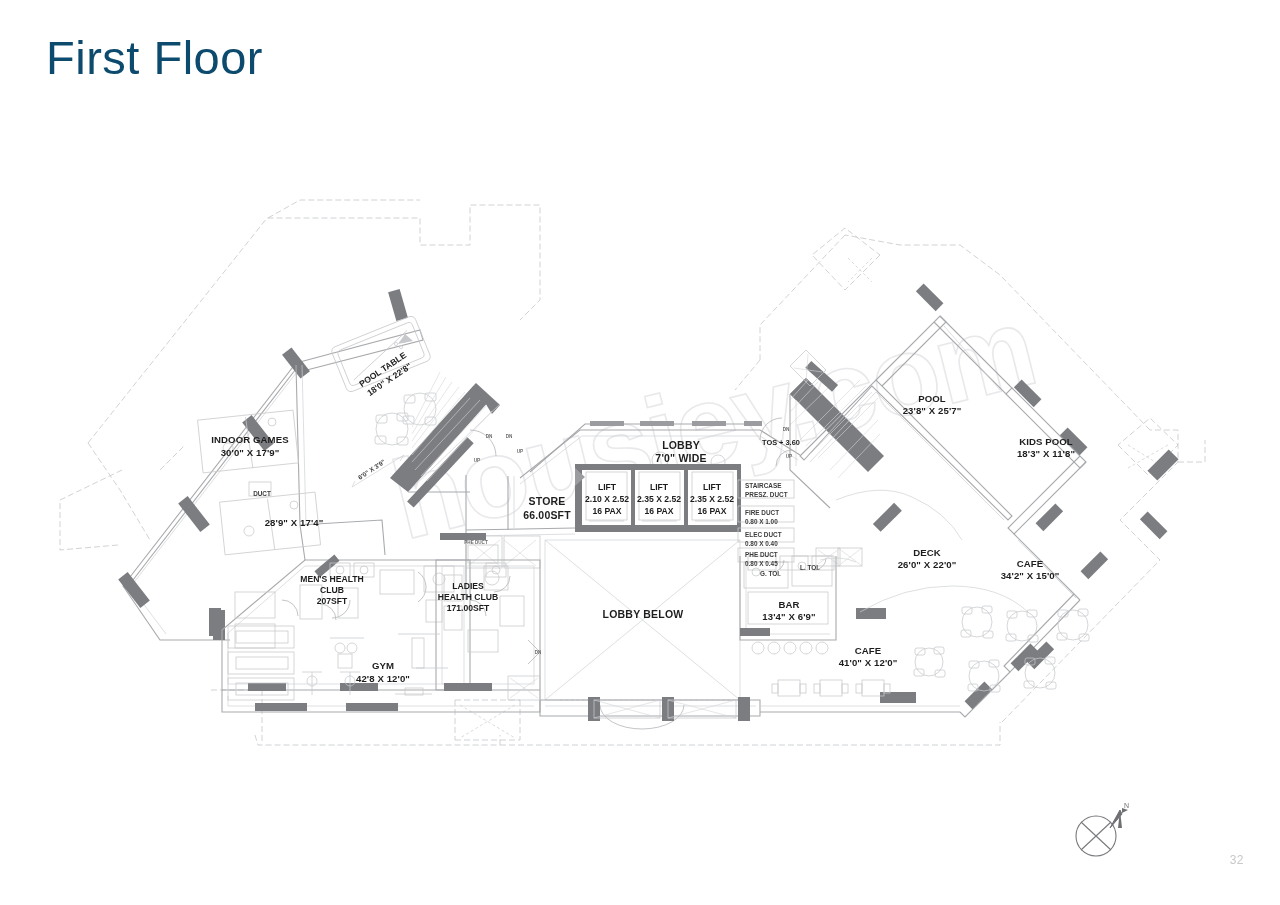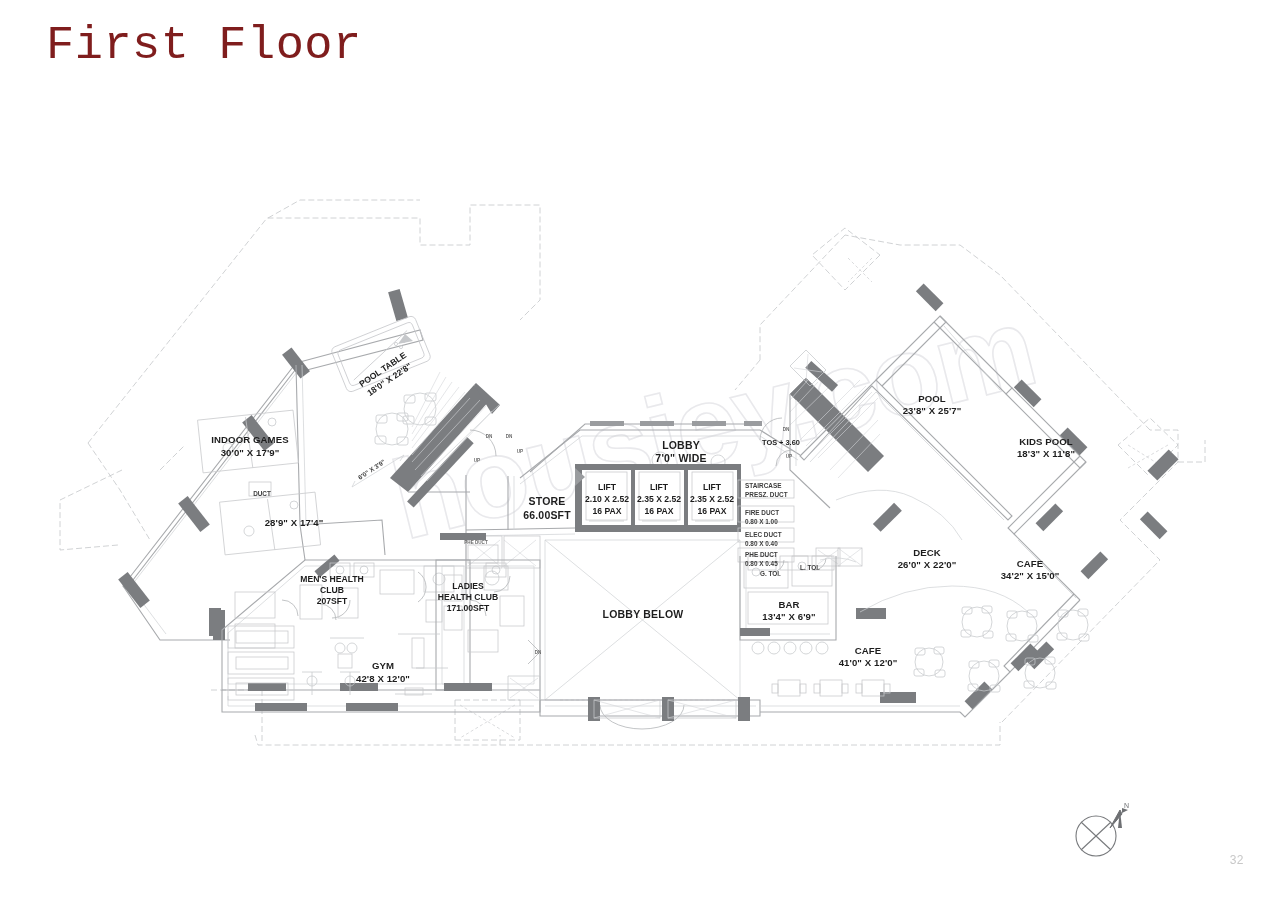--- a/index.html
+++ b/index.html
@@ -17,26 +17,26 @@
     color: #2b2b2b;
   }
   #page {
     position: absolute;
     inset: 0;
     background: #ffffff;
   }
   #page-title {
     position: absolute;
     left: 46px;
-    top: 20px;
-    font-family: Liberation Mono, monospace;
+    top: 32px;
+    font-family: Liberation Sans, sans-serif;
     font-size: 47px;
     font-weight: 400;
     letter-spacing: 0.5px;
-    color: #7f1d1d;
+    color: #0c4a6e;
     line-height: 1.1;
     white-space: nowrap;
   }
   #page-number {
     position: absolute;
     right: 36px;
     bottom: 38px;
     font-family: "Liberation Sans", sans-serif;
     font-size: 12px;
     color: #c8c8c8;

